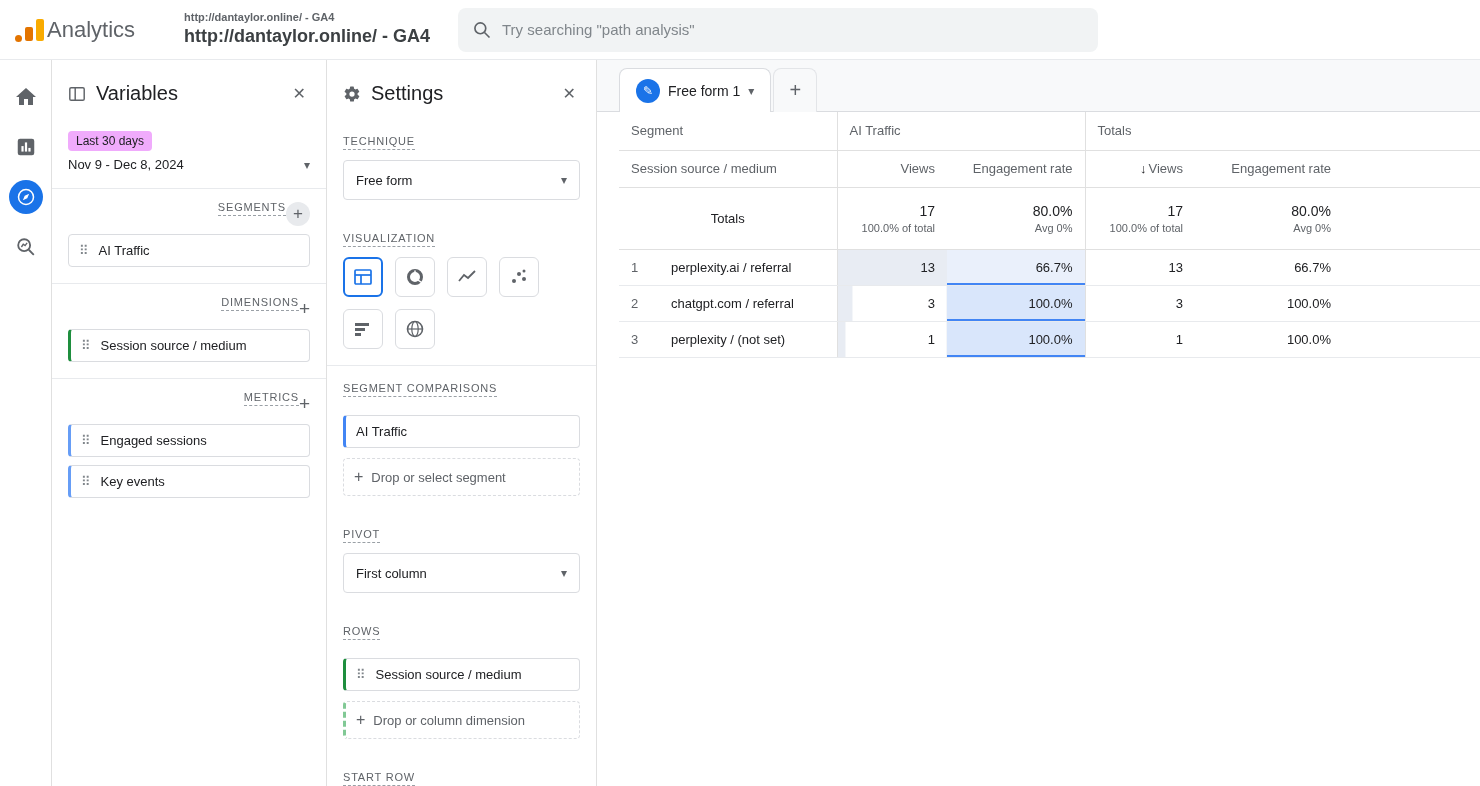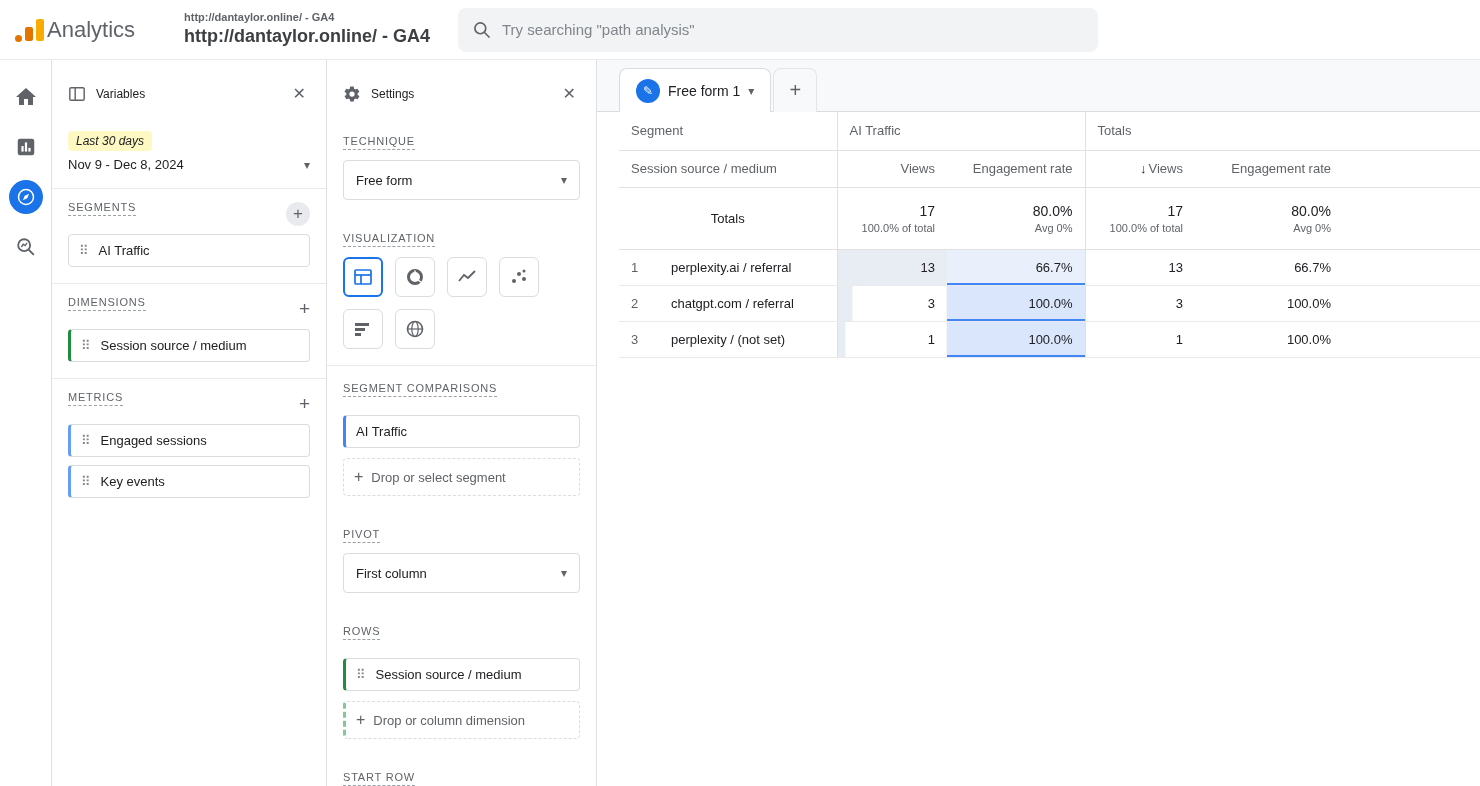--- a/index.html
+++ b/index.html
@@ -32,35 +32,35 @@
     align-items:center; padding-top:20px; gap:16px; background:#fff; }
   .rail-btn { width:34px; height:34px; display:flex; align-items:center; justify-content:center;
     cursor:pointer; border-radius:50%; }
   .rail-btn.active { background:#1a73e8; }
 
   
   .panel { background:#fff; border-right:1px solid #e0e0e0; display:flex; flex-direction:column; overflow:hidden; }
   .panel.variables { width:275px; }
   .panel.settings  { width:270px; }
   .panel-head { display:flex; align-items:center; gap:10px; padding:22px 16px 14px 16px; }
-  .panel-title { font-size:12px; color:#202124; flex:1; }
+  .panel-title { font-size:20px; color:#202124; flex:1; }
   .close-x { font-size:16px; color:#5f6368; cursor:pointer; padding:2px 4px; }
   .section { padding:12px 16px 16px 16px; }
   .section.bordered { border-bottom:1px solid #e8eaed; }
   .sec-label { display:inline-block; font-size:11px; letter-spacing:.8px; color:#5f6368;
     border-bottom:1px dashed #9aa0a6; padding-bottom:2px; margin-bottom:10px; }
   .sec-label.plain { border-bottom:none; }
-  .sec-row { display:flex; align-items:center; justify-content:space-between; }
+  .sec-row { display:flex; align-items:center; justify-content:flex-end; }
   .plus-btn { color:#5f6368; font-size:19px; line-height:1; cursor:pointer; }
   .plus-btn.circled { width:24px; height:24px; border-radius:50%; background:#e8eaed;
     display:flex; align-items:center; justify-content:center; font-size:17px; }
   .name-text { font-size:13px; color:#202124; }
 
-  .date-chip { display:inline-block; background:#fef9c3; color:#202124; font-size:12px;
-    padding:3px 8px; border-radius:4px; margin-bottom:6px; cursor:pointer;font-style:italic; }
+  .date-chip { display:inline-block; background:#f0abfc; color:#202124; font-size:12px;
+    padding:3px 8px; border-radius:4px; margin-bottom:6px; cursor:pointer; }
   .date-row { display:flex; align-items:center; justify-content:space-between; font-size:13px; cursor:pointer; }
   .caret { color:#5f6368; font-size:12px; }
 
   .chip { display:flex; align-items:center; gap:10px; border:1px solid #dadce0; border-radius:4px;
     background:#fff; padding:8px 10px; font-size:13px; color:#202124; margin-top:8px; cursor:grab; }
   .chip .handle { color:#80868b; font-size:13px; }
   .chip.dim { border-left:3px solid #1e8e3e; }
   .chip.metric { border-left:3px solid #669df6; }
   .chip.segcomp { border-left:3px solid #4285f4; }
   .dropzone { display:flex; align-items:center; gap:8px; border:1px dashed #dadce0; border-radius:4px;

